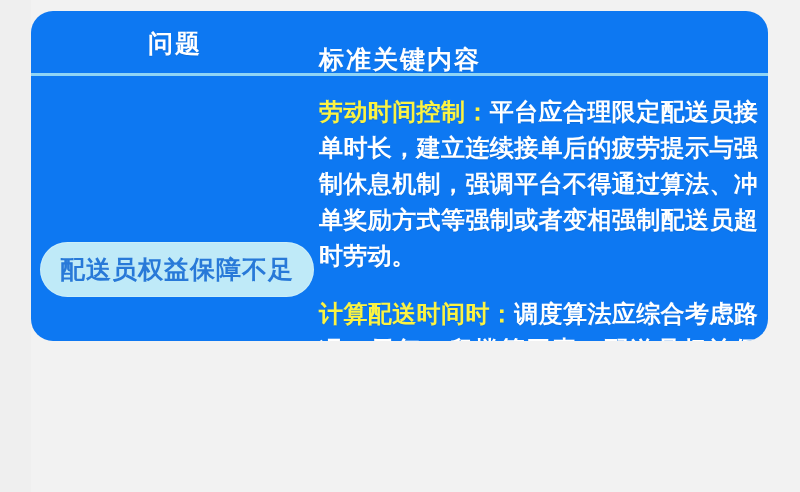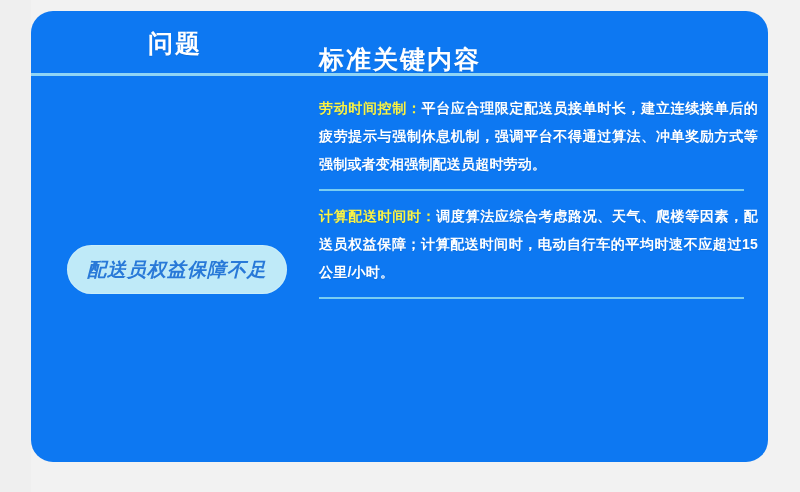--- a/index.html
+++ b/index.html
@@ -29,21 +29,21 @@
     width: 31px;
     height: 492px;
     background: #efefef;
   }
 
   .card {
     position: absolute;
     left: 31px;
     top: 11px;
     width: 737px;
-    height: 451px;
+    height: 330px;
     background: #0d78f2;
     border-radius: 22px;
     overflow: hidden;
     box-sizing: border-box;
   }
 
   
   .card-header {
     position: relative;
     height: 62px;
@@ -97,48 +97,47 @@
     display: flex;
     align-items: center;
     justify-content: center;
     box-sizing: border-box;
     padding-left: 4px;
   }
 
   .issue-chip {
     background: #bfeaf8;
     color: #2879d8;
-    font-size: 19px;
+    font-size: 25px;
     font-weight: bold;
     letter-spacing: 1px;
     padding: 15px 20px;
     border-radius: 30px;
     white-space: nowrap;
     line-height: 1;
     box-shadow: 0 0 0 1px rgba(255,255,255,0.20) inset;
-    font-style: italic;
   }
 
   .col-right {
     flex: 1 1 auto;
     box-sizing: border-box;
     padding: 16px 10px 10px 0;
     display: flex;
     flex-direction: column;
     justify-content: flex-start;
   }
 
   .std-item {
     padding: 0 0 0 0;
   }
   .std-text {
     color: #ffffff;
-    font-size: 14px;
+    font-size: 24px;
     font-weight: bold;
-    line-height: 28px;
+    line-height: 36px;
     letter-spacing: 0.2px;
     text-shadow: 0 1px 1px rgba(0,0,0,0.08);
     margin: 0;
     text-align: justify;
     text-justify: inter-ideograph;
   }
   .std-term {
     color: #fbf342;
   }
 

